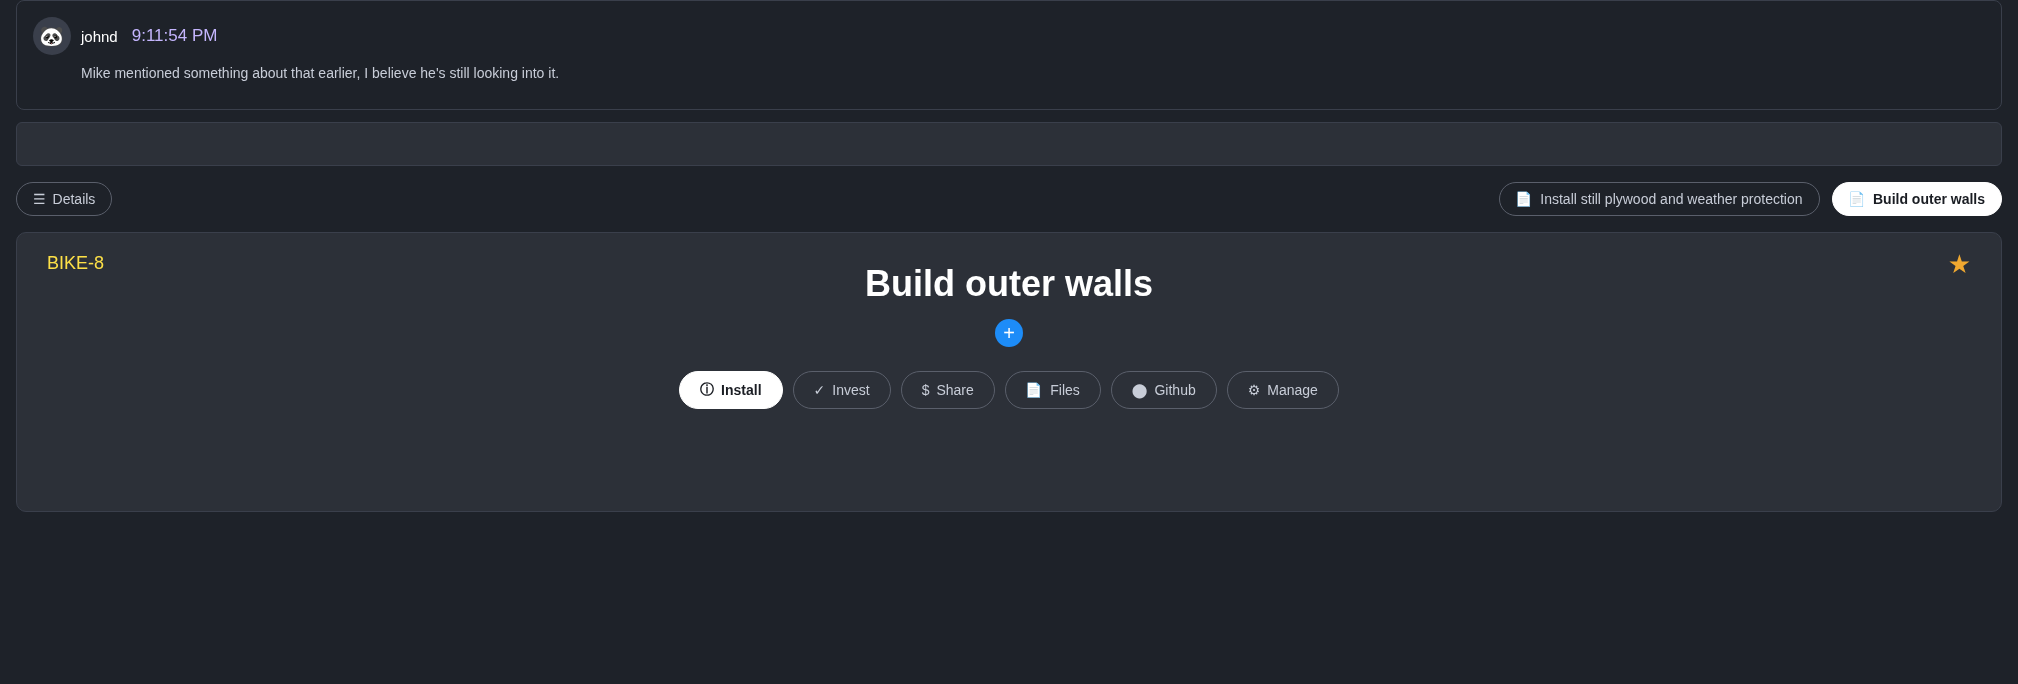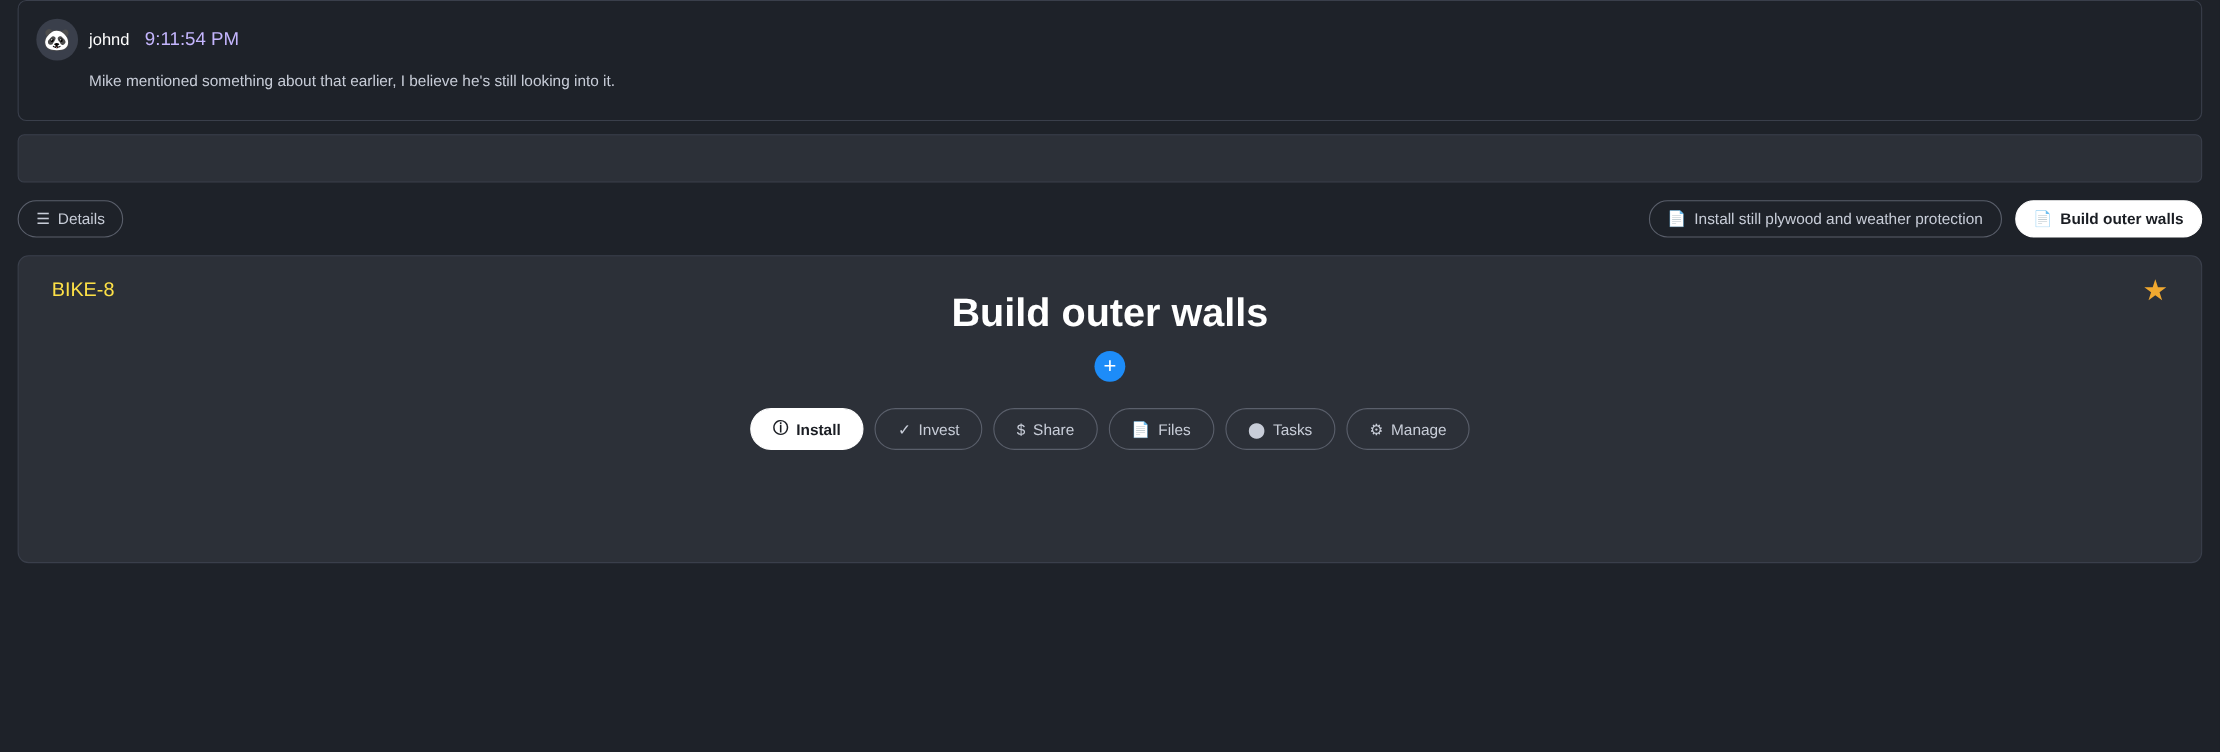--- a/index.html
+++ b/index.html
@@ -293,21 +293,21 @@
       <button class="tab-btn">
         <span class="tab-icon">$</span>
         <span>Share</span>
       </button>
       <button class="tab-btn">
         <span class="tab-icon">📄</span>
         <span>Files</span>
       </button>
       <button class="tab-btn">
         <span class="tab-icon">⬤</span>
-        <span>Tasks</span>
+        <span>Github</span>
       </button>
       <button class="tab-btn">
         <span class="tab-icon">⚙</span>
         <span>Manage</span>
       </button>
     </div>
   </div>
 </div>
 
 </body></html>

